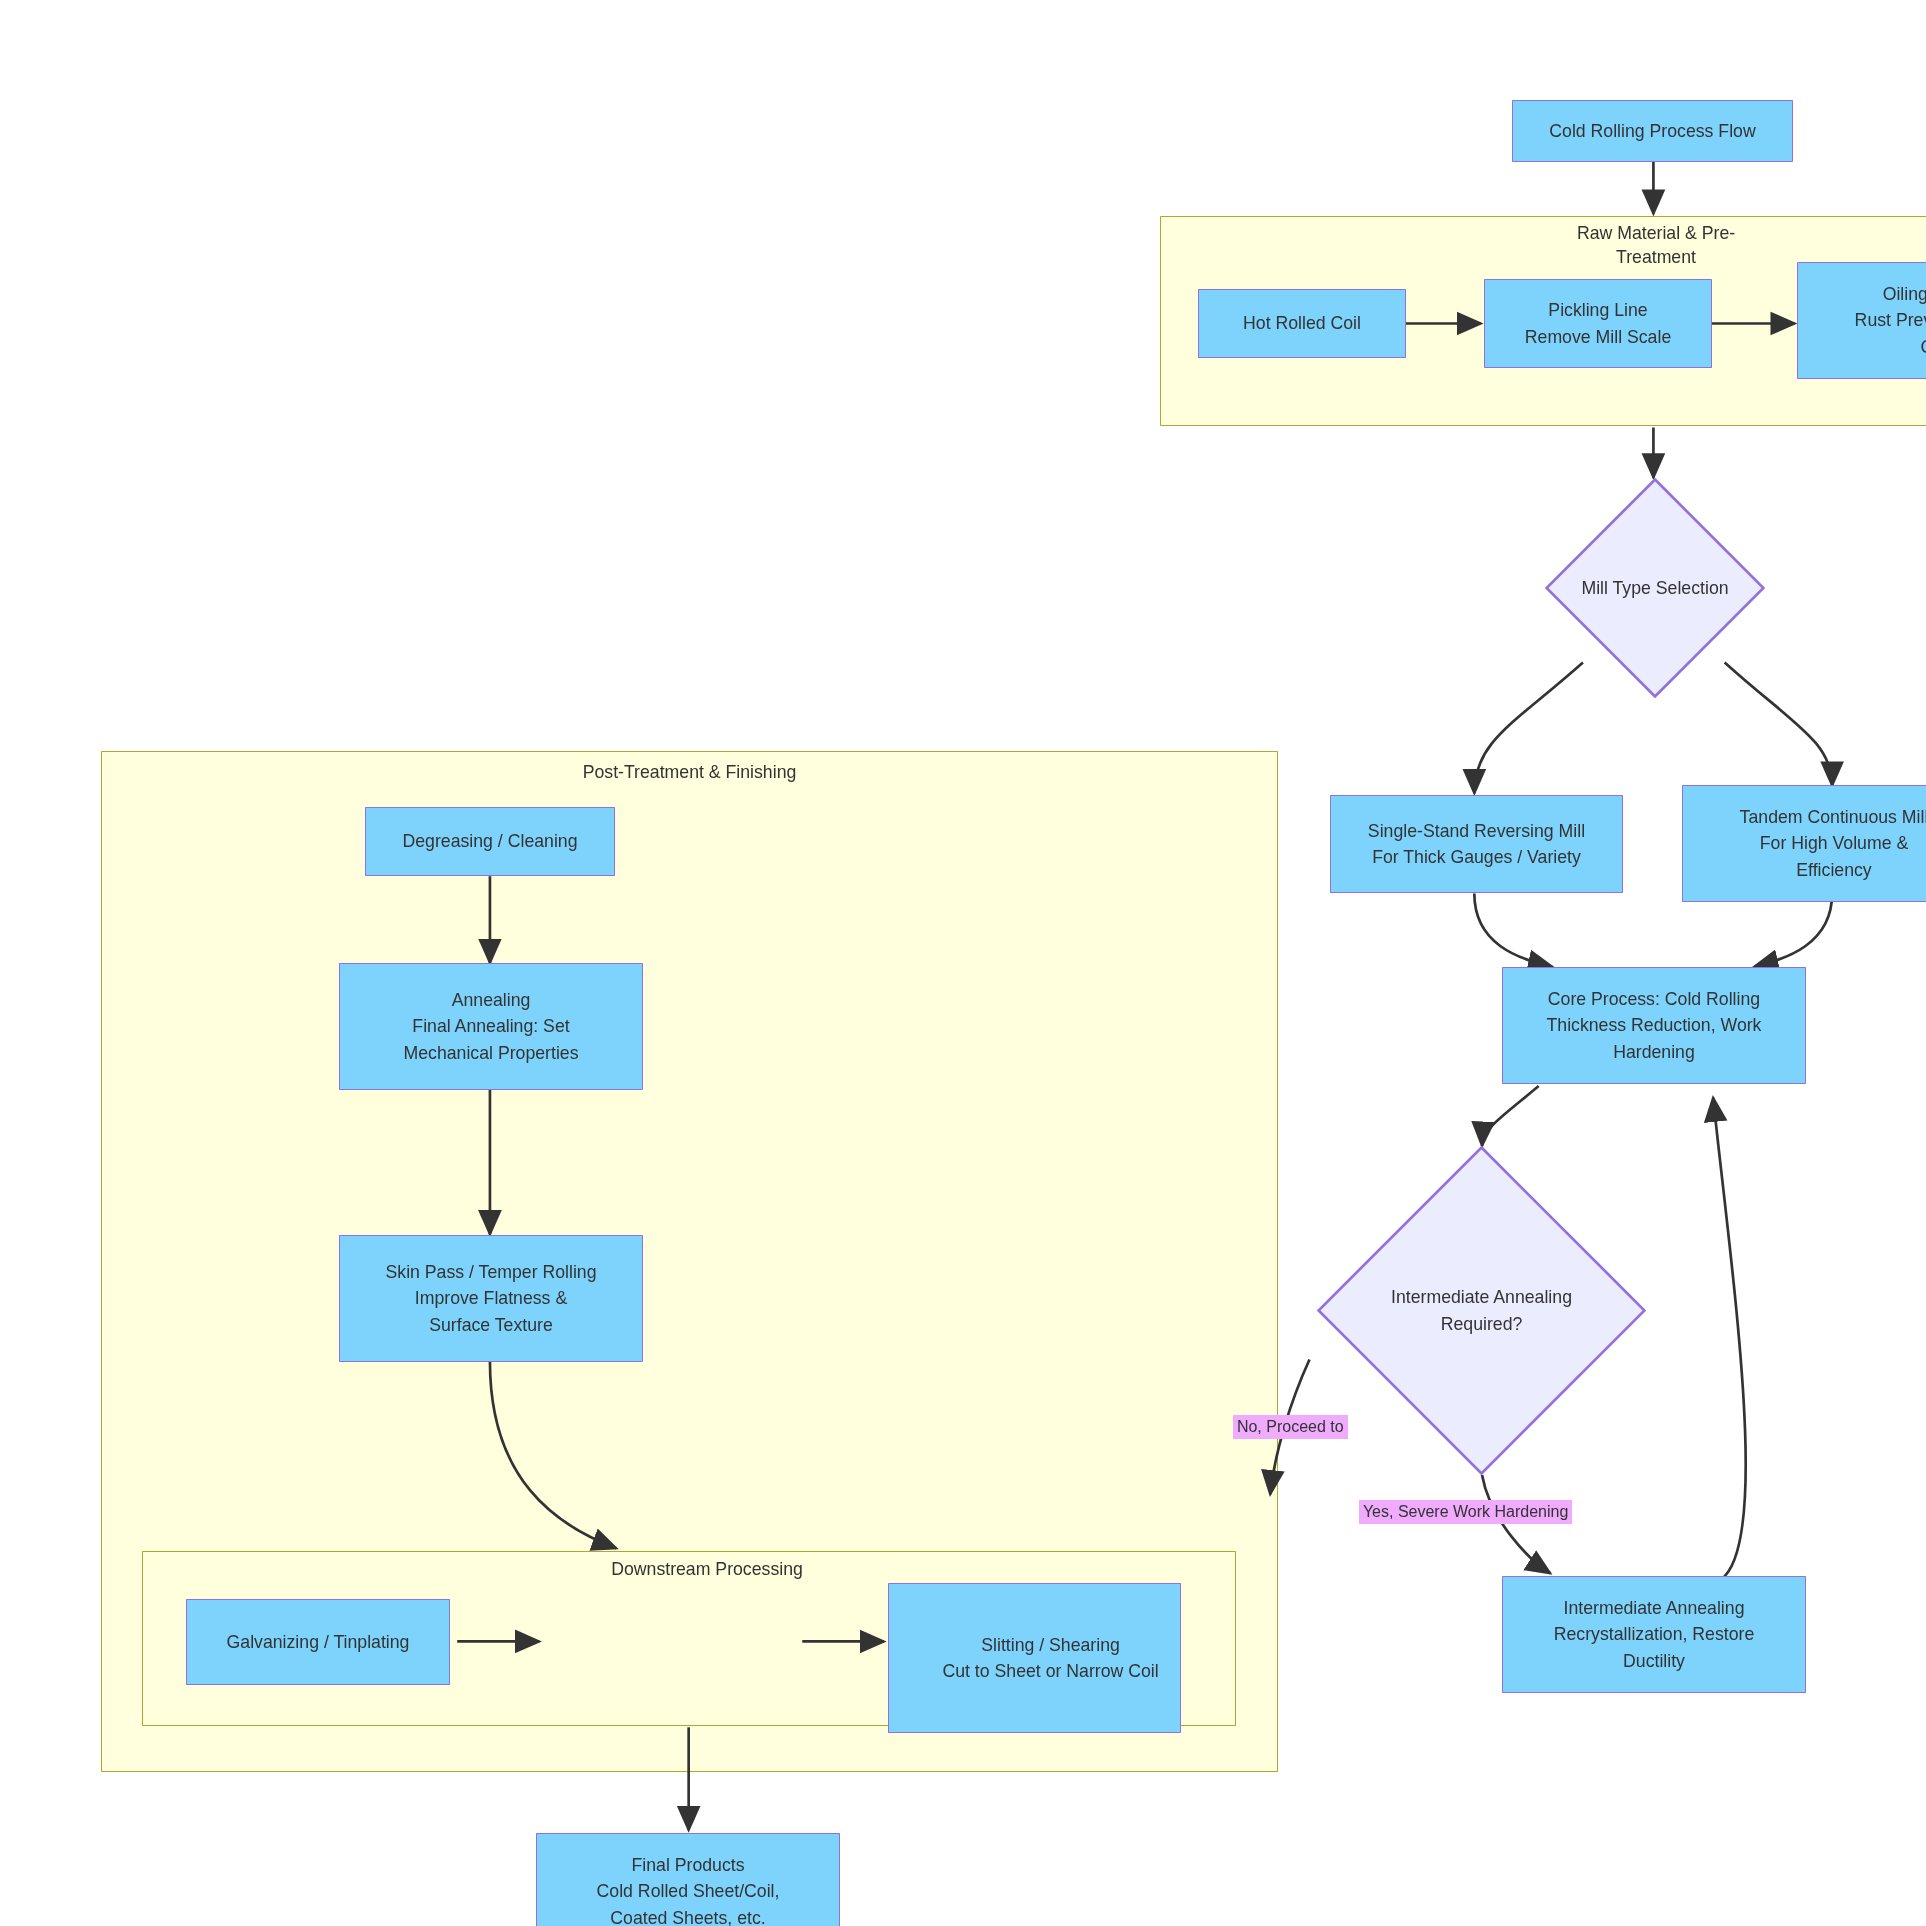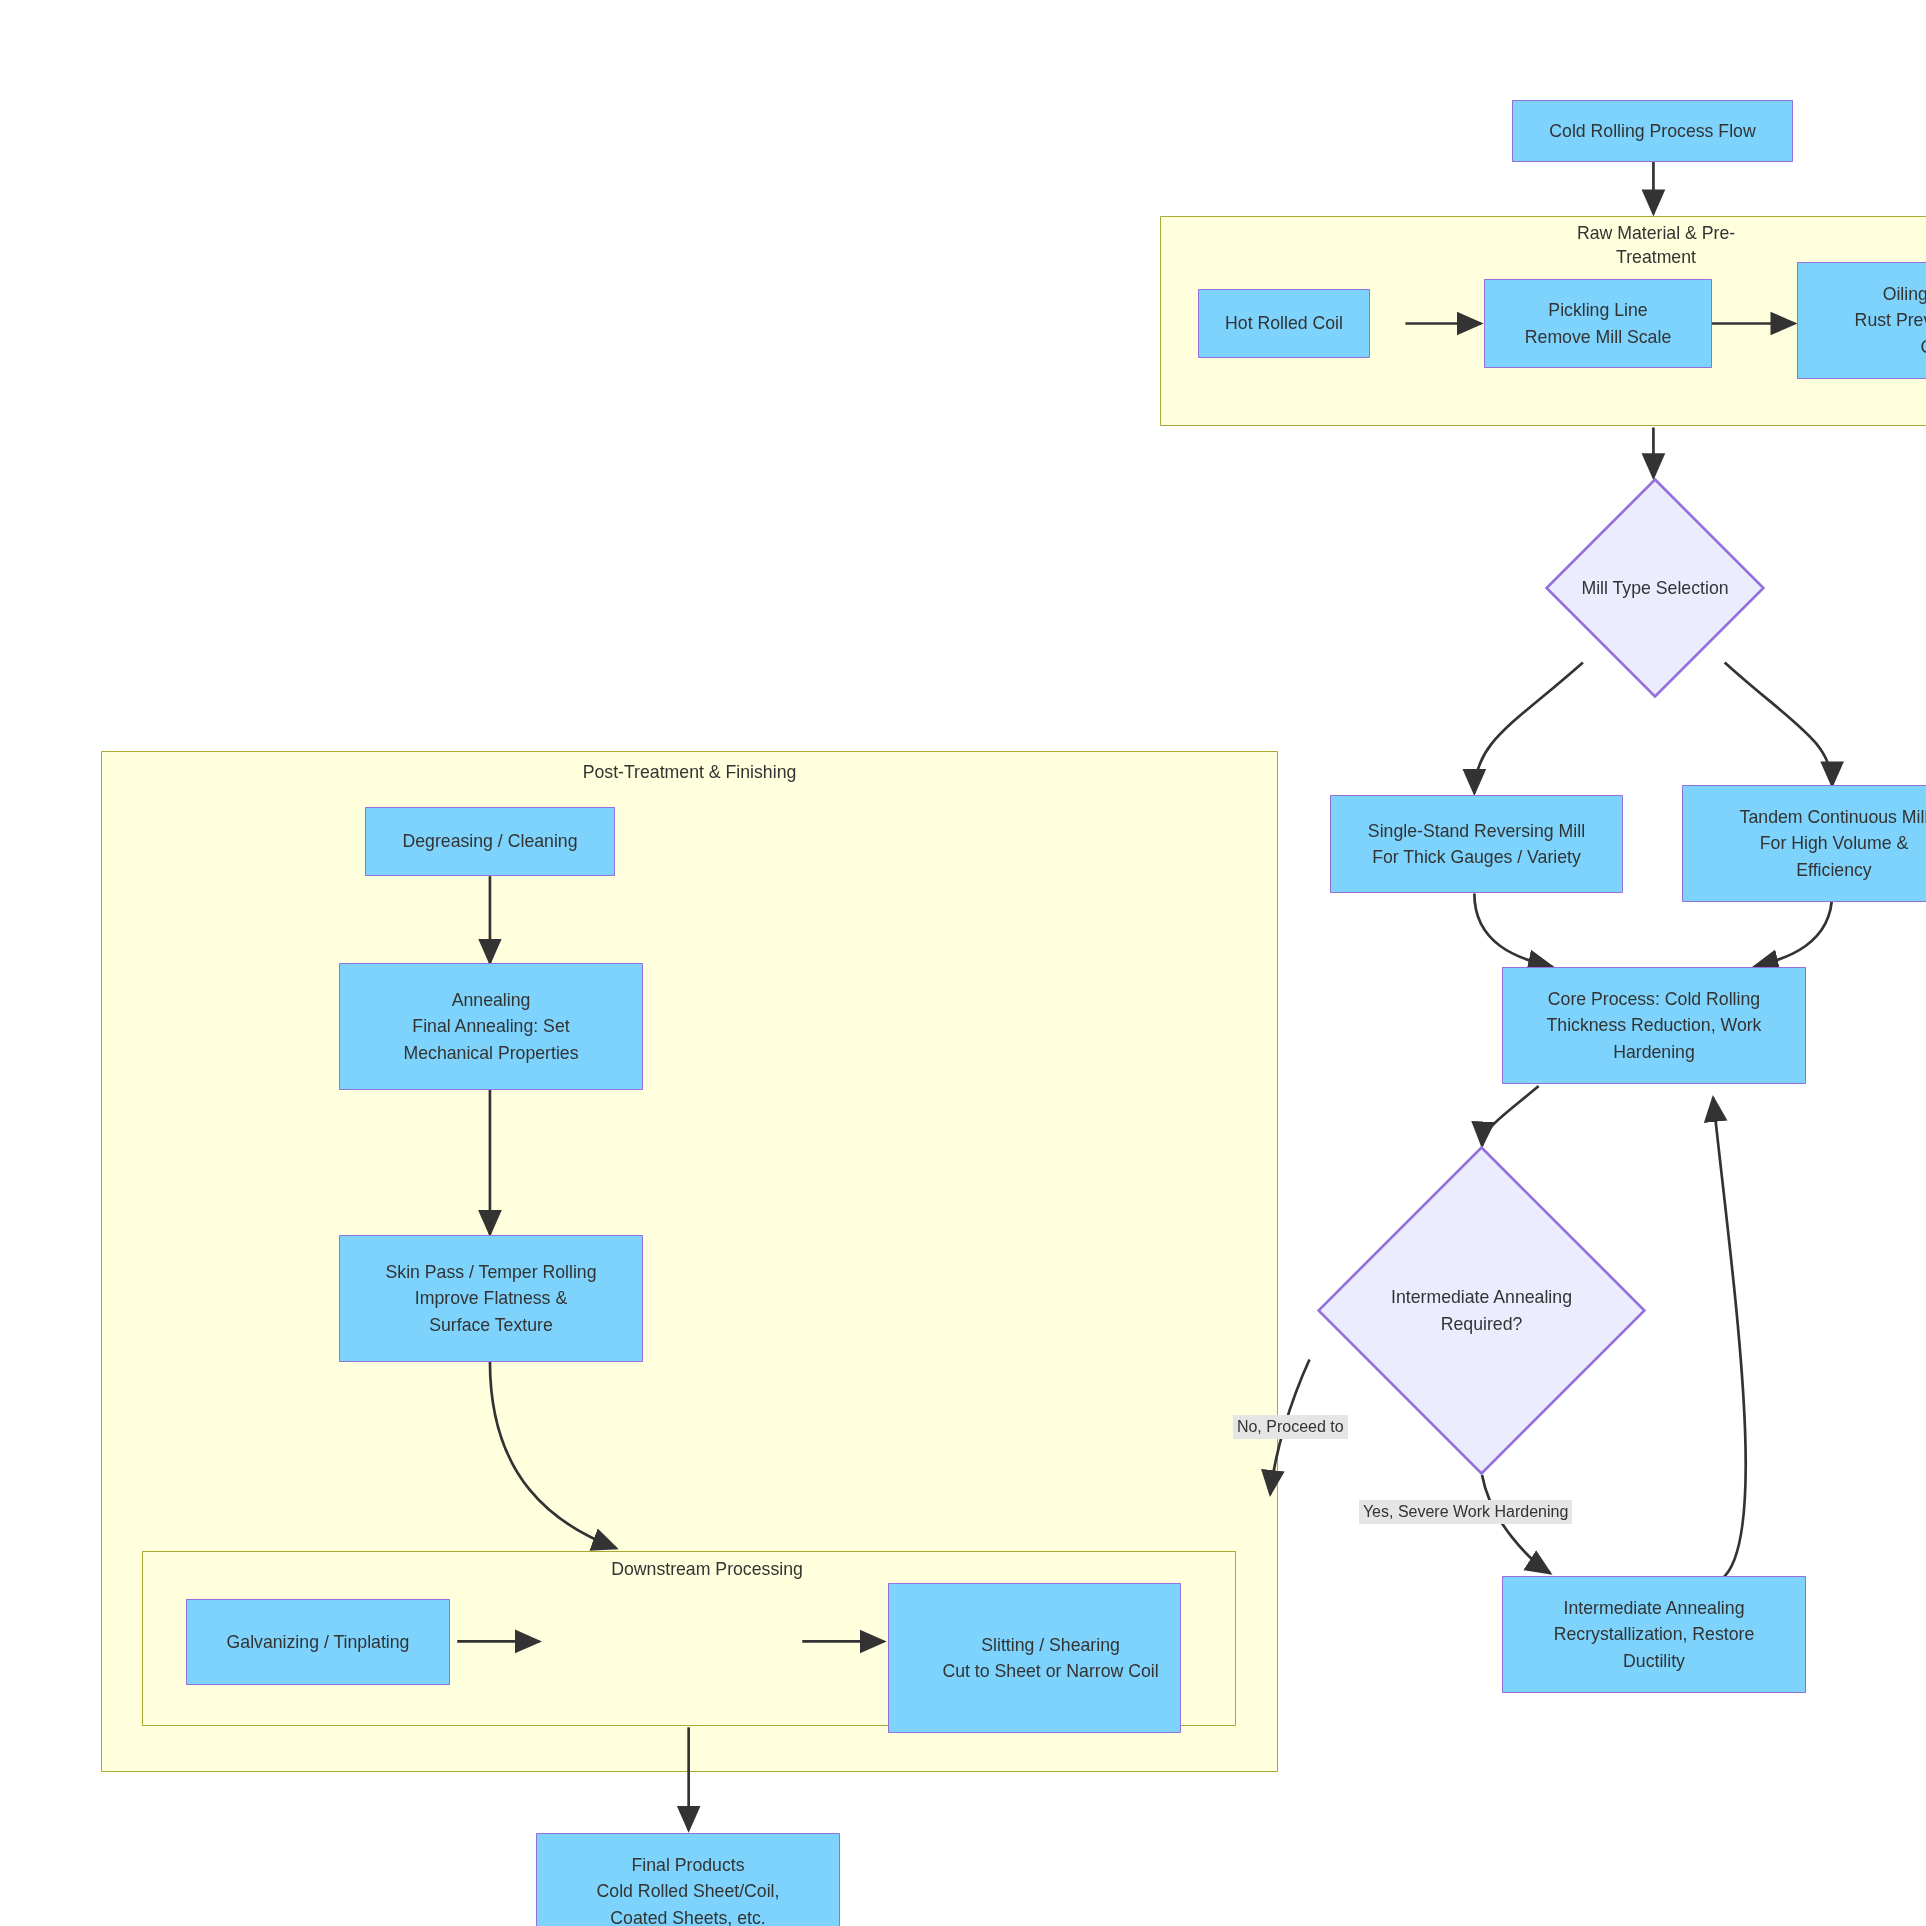--- a/index.html
+++ b/index.html
@@ -73,21 +73,21 @@
     align-items: center;
     justify-content: center;
     text-align: center;
     font-size: 17.7px;
     color: #333333;
     line-height: 1.48;
     white-space: pre-line;
   }
   .edge-label {
     position: absolute;
-    background: #e5e5e5;
+    background: #f0abfc;
     color: #333333;
     font-size: 16px;
     line-height: 1.2;
     padding: 2.3px 3.9px;
     white-space: nowrap;
   }
 </style>
 </head>
 <body>
 
@@ -147,21 +147,21 @@
       <path d="M1187,4262 L1400,4262"></path>
 
       <path d="M2083,4262 L2295,4262"></path>
 
       <path d="M1788,4485 L1788,4752"></path>
     </g>
   </svg>
 
   <div class="node" style="left:1512px; top:100px; width:281px; height:62px;">Cold Rolling Process Flow</div>
 
-  <div class="node" style="left:1198px; top:289px; width:172px; height:69px;">Hot Rolled Coil</div>
+  <div class="node" style="left:1198px; top:289px; width:208px; height:69px;">Hot Rolled Coil</div>
 
   <div class="node" style="left:1484px; top:279px; width:228px; height:89px;">Pickling Line
 Remove Mill Scale</div>
 
   <div class="node" style="left:1797px; top:262px; width:304px; height:117px;">Oiling / Trimming
 Rust Prevention &amp; Edge
 Control</div>
 
   <div class="diamond-wrap" style="left:1545px; top:478px; width:220px; height:220px;">
     <svg class="diamond-shape" viewBox="0 0 570 570" preserveAspectRatio="none" xmlns="http://www.w3.org/2000/svg">

